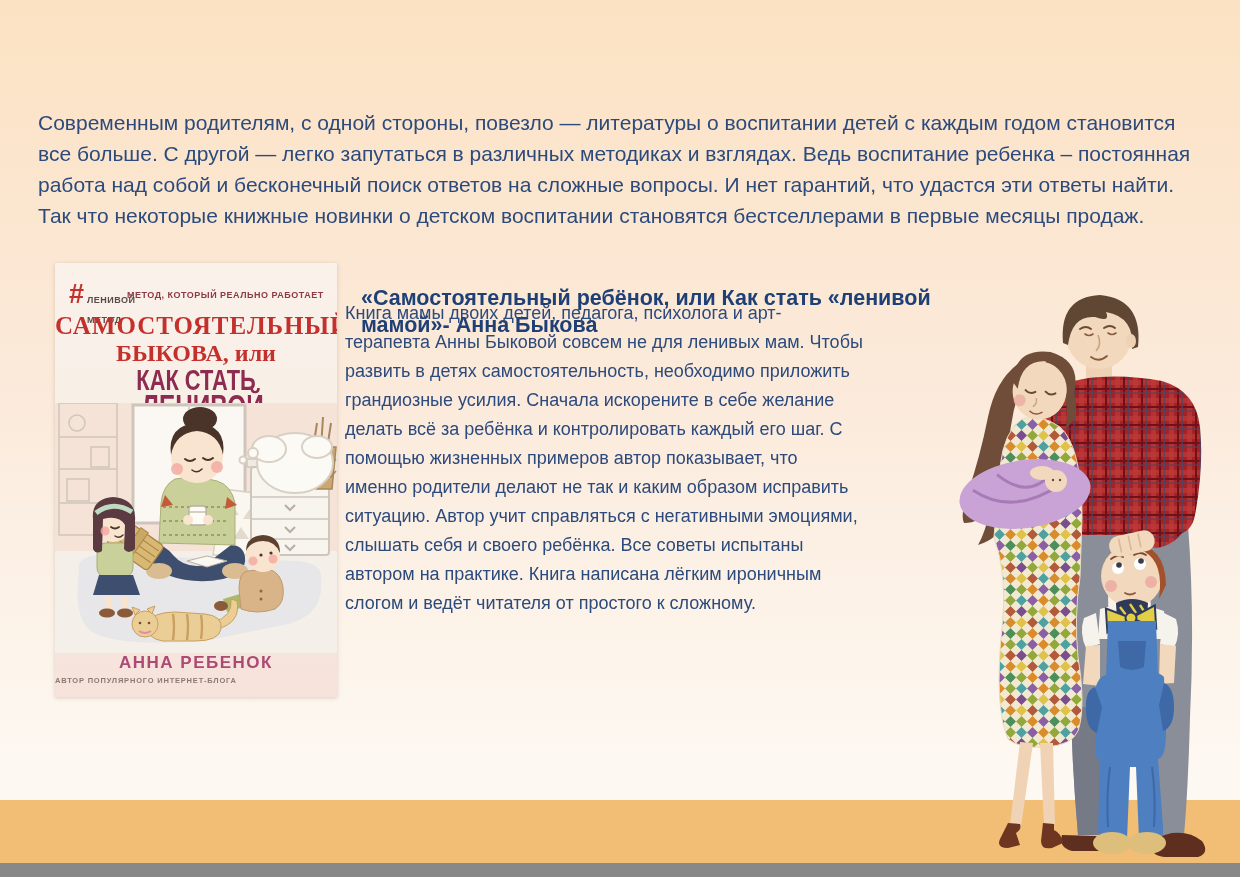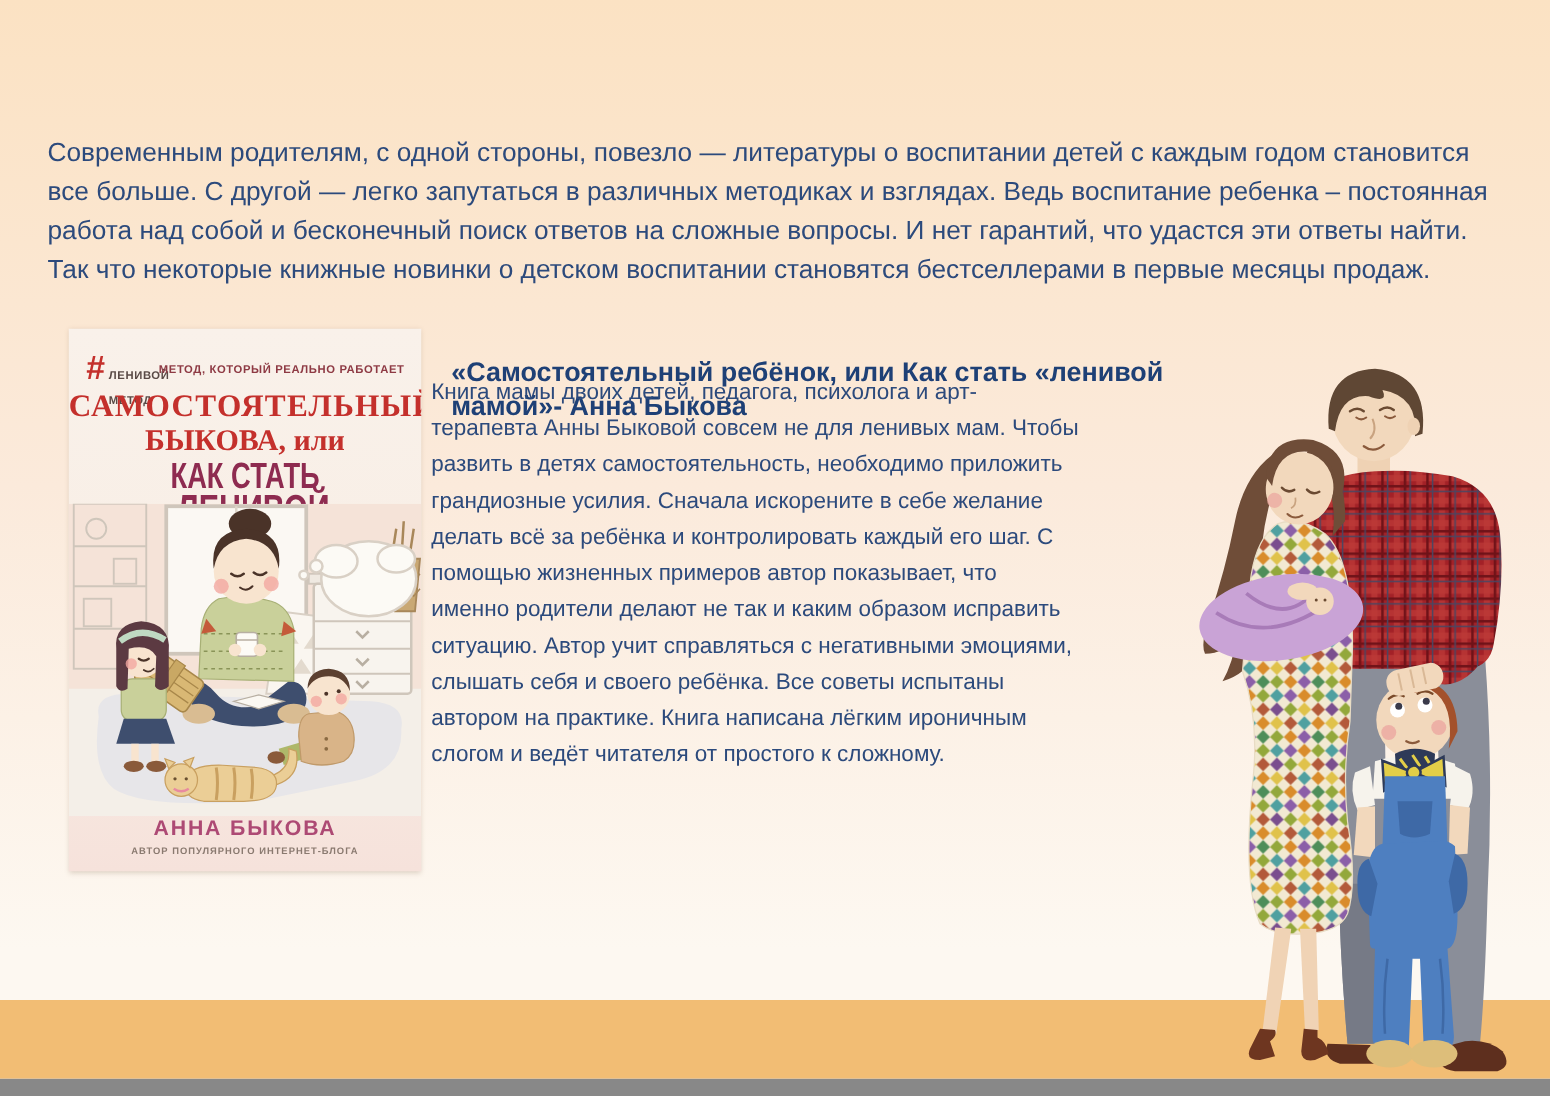--- a/index.html
+++ b/index.html
@@ -30,21 +30,21 @@
   .cover-title{position:absolute;left:0;right:0;top:49px;text-align:center;}
   .ct-red{font-family:"Liberation Serif",serif;font-weight:bold;color:#C4302C;}
   .ct-line1{font-size:25px;line-height:27px;letter-spacing:1px;}
   .ct-line2{font-size:24px;line-height:27px;}
   .ct-dark{display:inline-block;font-family:"Liberation Sans",sans-serif;font-weight:bold;color:#8E2B50;transform:scale(.84,1.12);transform-origin:center;}
   .ct-dark2{font-size:26px;}
   .ct-line3{font-size:29px;line-height:30px;}
   .cover-scene{position:absolute;left:0;top:140px;}
   .cover-author{position:absolute;left:0;right:0;top:390px;text-align:center;
     font-size:17px;font-weight:bold;color:#AD4A74;letter-spacing:1.5px;}
-  .cover-author-sub{position:absolute;left:0;right:0;top:413px;text-align:center;
+  .cover-author-sub{position:absolute;left:0;right:0;top:413px;text-align:left;
     font-size:7.5px;font-weight:bold;color:#8A7A70;letter-spacing:.8px;}
 
   
   .review-heading{
     position:absolute;left:345px;top:269px;width:660px;margin:16px;
     font-size:21.5px;font-weight:bold;color:#1E4076;line-height:27px;
   }
   .review-body{
     position:absolute;left:345px;top:299px;width:620px;
     font-size:18px;line-height:29px;color:#2C4A7C;
@@ -201,21 +201,21 @@
         <path d="M92,222 Q96,209 120,209 L150,211 Q168,213 166,226 Q164,238 140,238 L108,238 Q92,236 92,222 Z" fill="#EBCE96" stroke="#C9A060" stroke-width="1"></path>
         <path d="M118,211 q2,12 0,26 M132,211 q2,12 0,26 M146,212 q2,11 0,24" stroke="#C9A060" stroke-width="2.4" fill="none"></path>
         <circle cx="90" cy="221" r="13" fill="#EBCE96" stroke="#C9A060" stroke-width="1"></circle>
         <path d="M80,212 l-3,-8 l8,3 Z M97,211 l3,-8 l-8,3 Z" fill="#EBCE96" stroke="#C9A060" stroke-width="1"></path>
         <path d="M84,228 q6,4 12,0" stroke="#E88AA0" stroke-width="2" fill="none"></path>
         <circle cx="85" cy="220" r="1.3" fill="#6A5030"></circle>
           <circle cx="94" cy="220" r="1.3" fill="#6A5030"></circle>
       </g>
     </svg>
 
-    <div class="cover-author">АННА БЫКОВА</div>
+    <div class="cover-author">АННА РЕБЕНОК</div>
     <div class="cover-author-sub">АВТОР ПОПУЛЯРНОГО ИНТЕРНЕТ-БЛОГА</div>
   </div>
 
   <h2 class="review-heading">«Самостоятельный ребёнок, или Как стать «ленивой мамой»- Анна Быкова</h2>
   <div class="review-body prelines">Книга мамы двоих детей, педагога, психолога и арт-
 терапевта Анны Быковой совсем не для ленивых мам. Чтобы
 развить в детях самостоятельность, необходимо приложить
 грандиозные усилия. Сначала искорените в себе желание
 делать всё за ребёнка и контролировать каждый его шаг. С
 помощью жизненных примеров автор показывает, что

